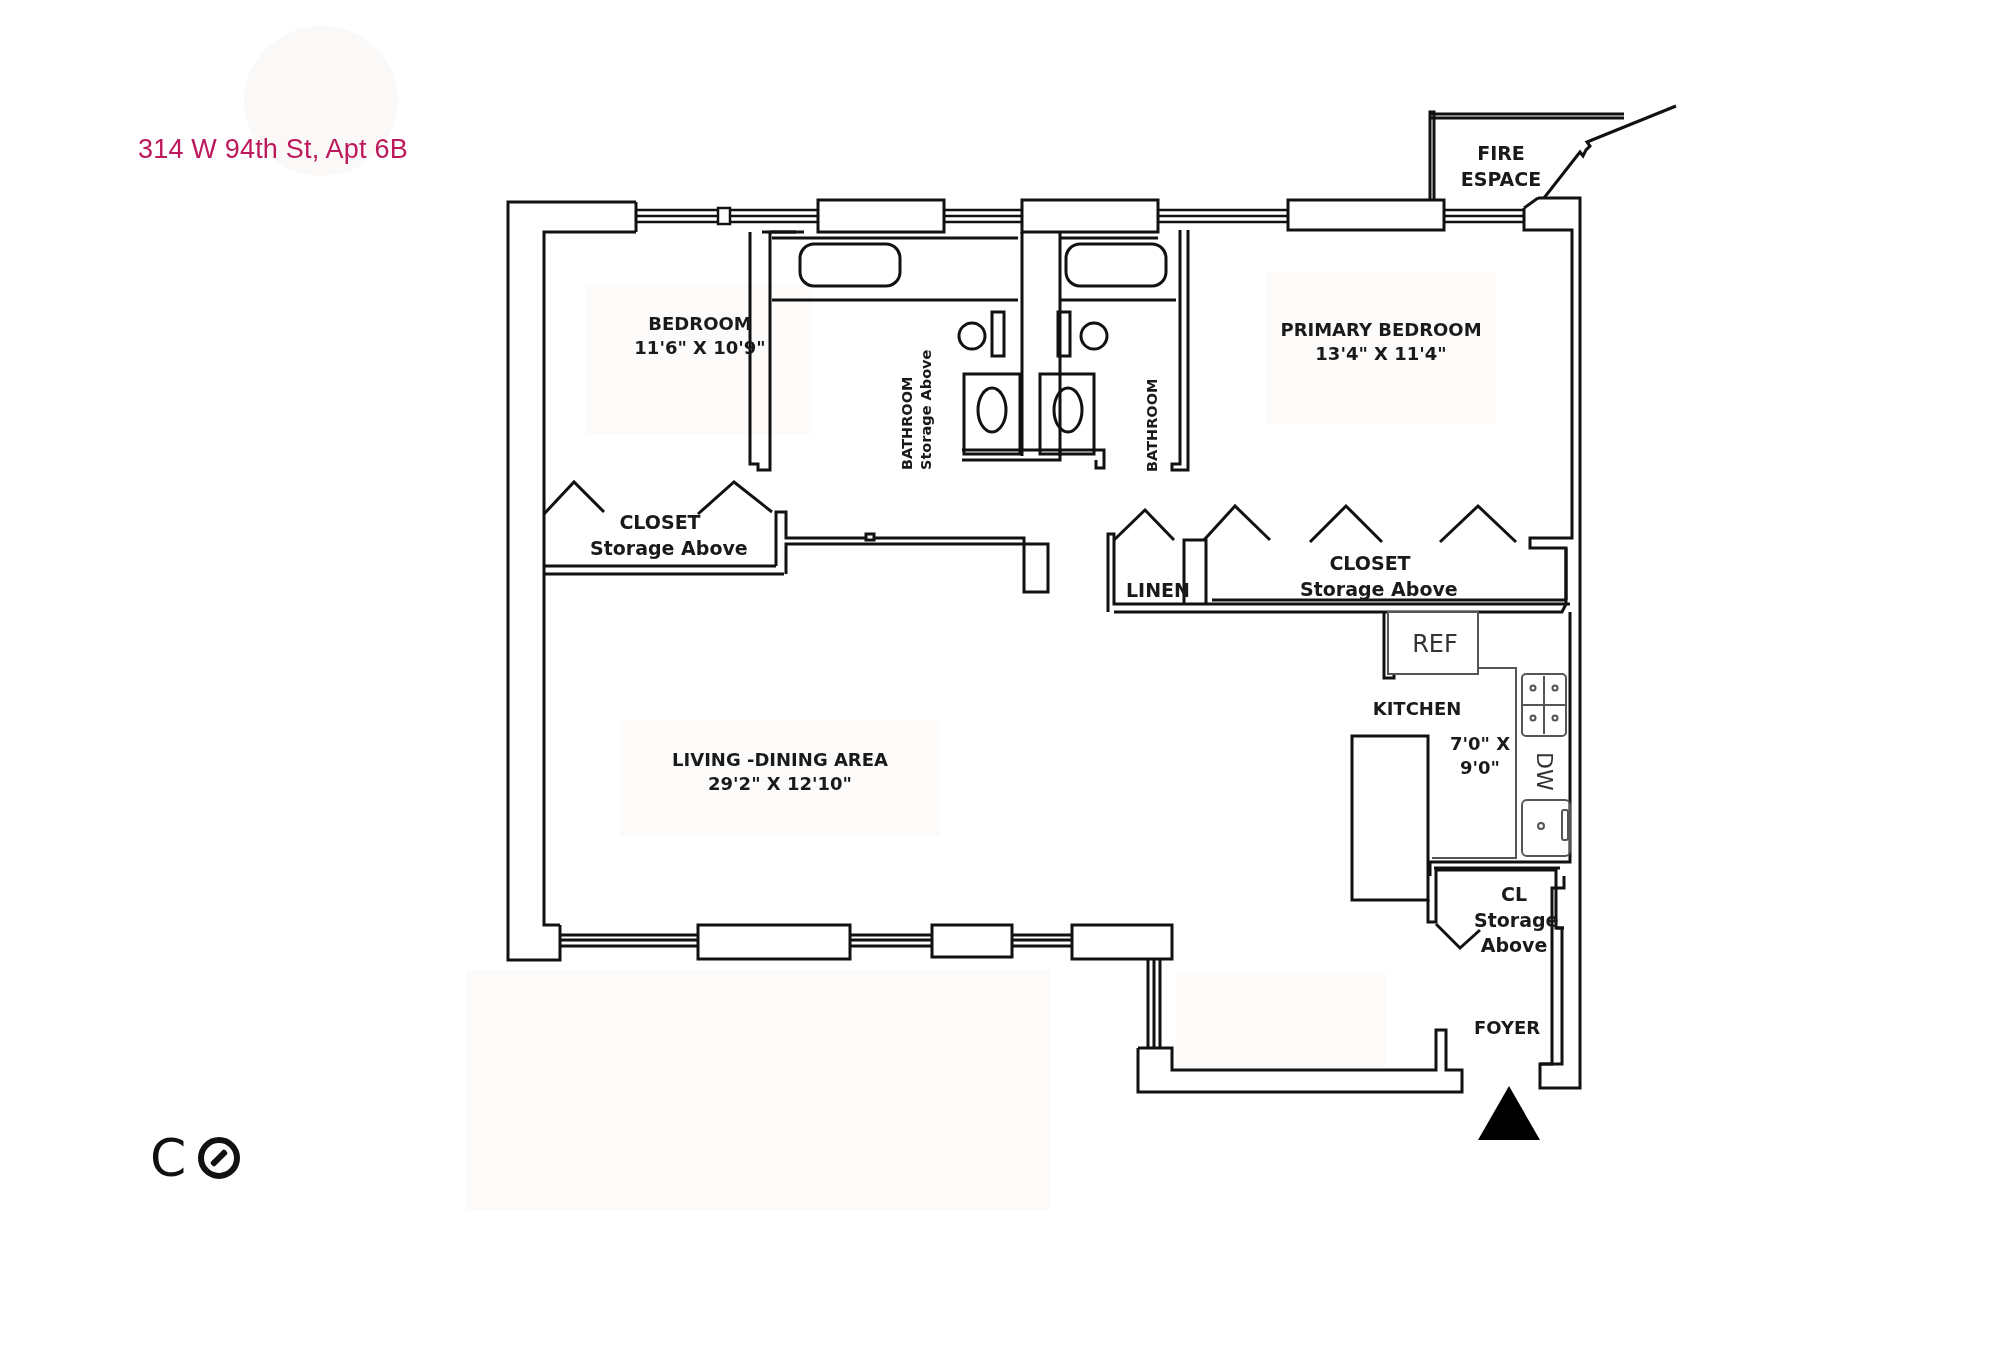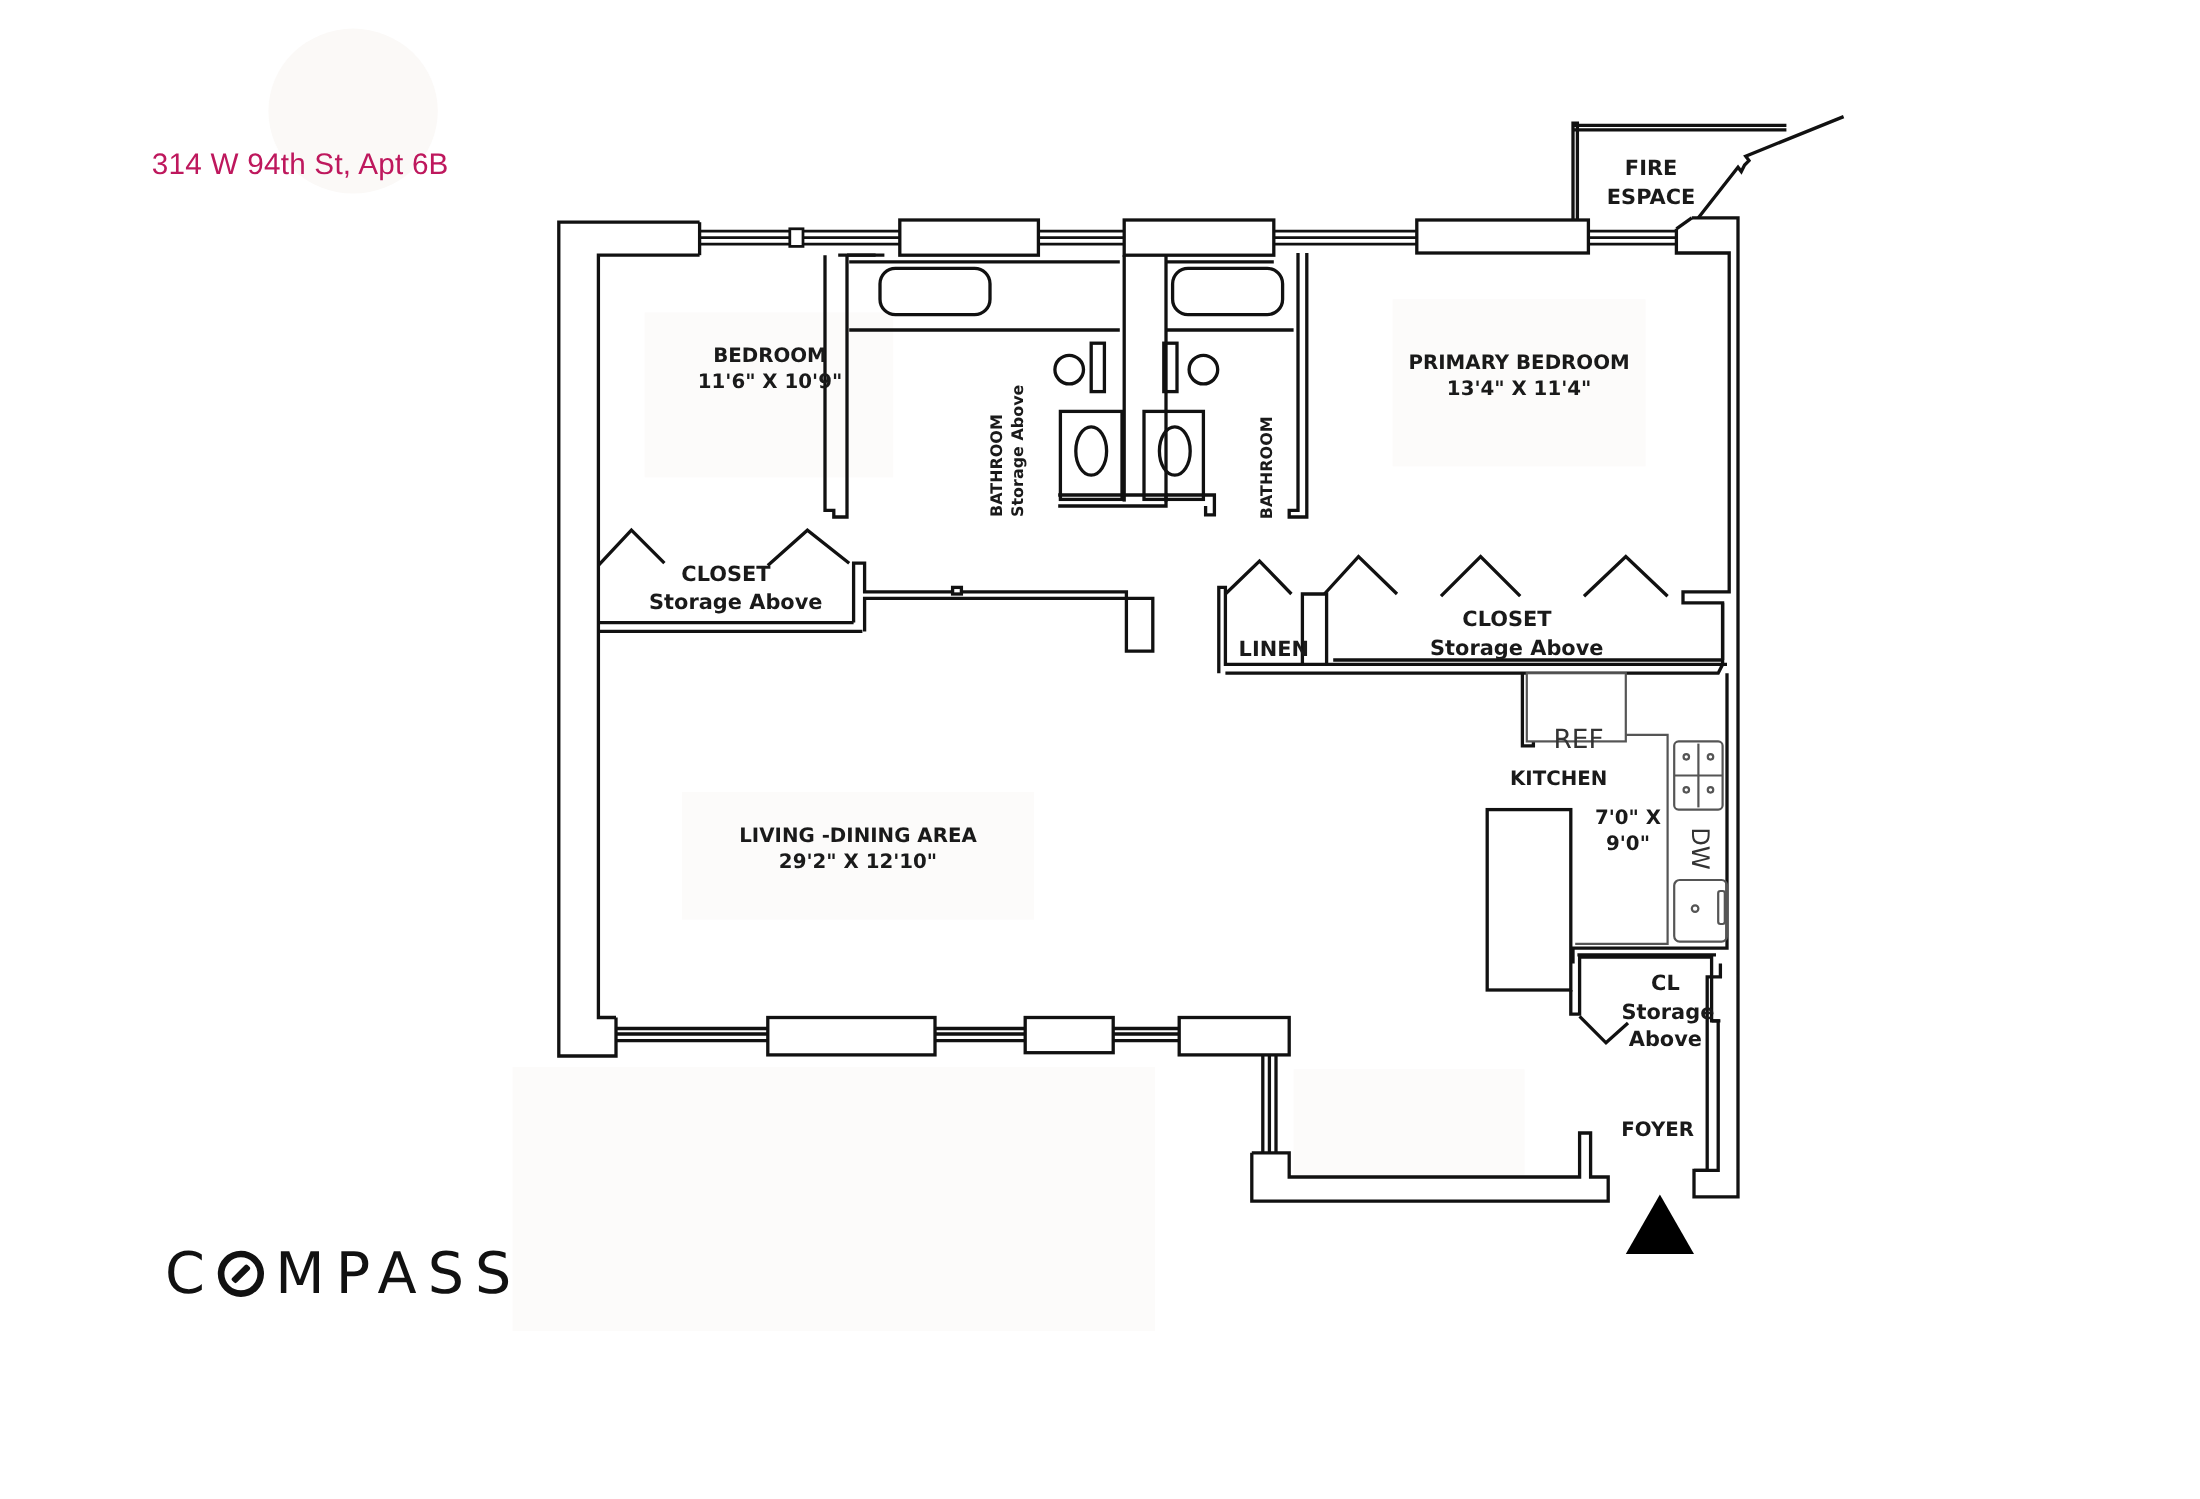--- a/index.html
+++ b/index.html
@@ -234,35 +234,34 @@
 </div>
 
 <div class="lbl med" style="left:1362px; top:697px; width:110px;">
   <div>KITCHEN</div>
 </div>
 <div class="lbl med" style="left:1440px; top:732px; width:80px;">
   <div>7'0" X</div>
   <div>9'0"</div>
 </div>
 
-<div class="lbl" style="left:1392px; top:628px; width:86px; font-size:24px; font-weight:400; color:#333;margin-top:28px;">REF</div>
+<div class="lbl" style="left:1392px; top:628px; width:86px; font-size:24px; font-weight:400; color:#333;">REF</div>
 <div class="vert" style="left:1558px; top:752px; transform:rotate(90deg); transform-origin:left top; font-size:22px; font-weight:400; color:#333;">DW</div>
 
 <div class="lbl sm" style="left:1474px; top:882px; width:80px;">
   <div>CL</div>
   <div class="sub">Storage</div>
   <div class="sub">Above</div>
 </div>
 
 <div class="lbl med" style="left:1460px; top:1016px; width:94px;">FOYER</div>
 
 <div class="lbl sm" style="left:1456px; top:141px; width:90px;">
   <div>FIRE</div>
   <div>ESPACE</div>
 </div>
 
 <div class="entry-arrow"></div>
 
 <div class="logo">
   <span>C</span>
   <span class="o-ring"></span>
-  <span>MPASS</span>
 </div>
 
 </body></html>

